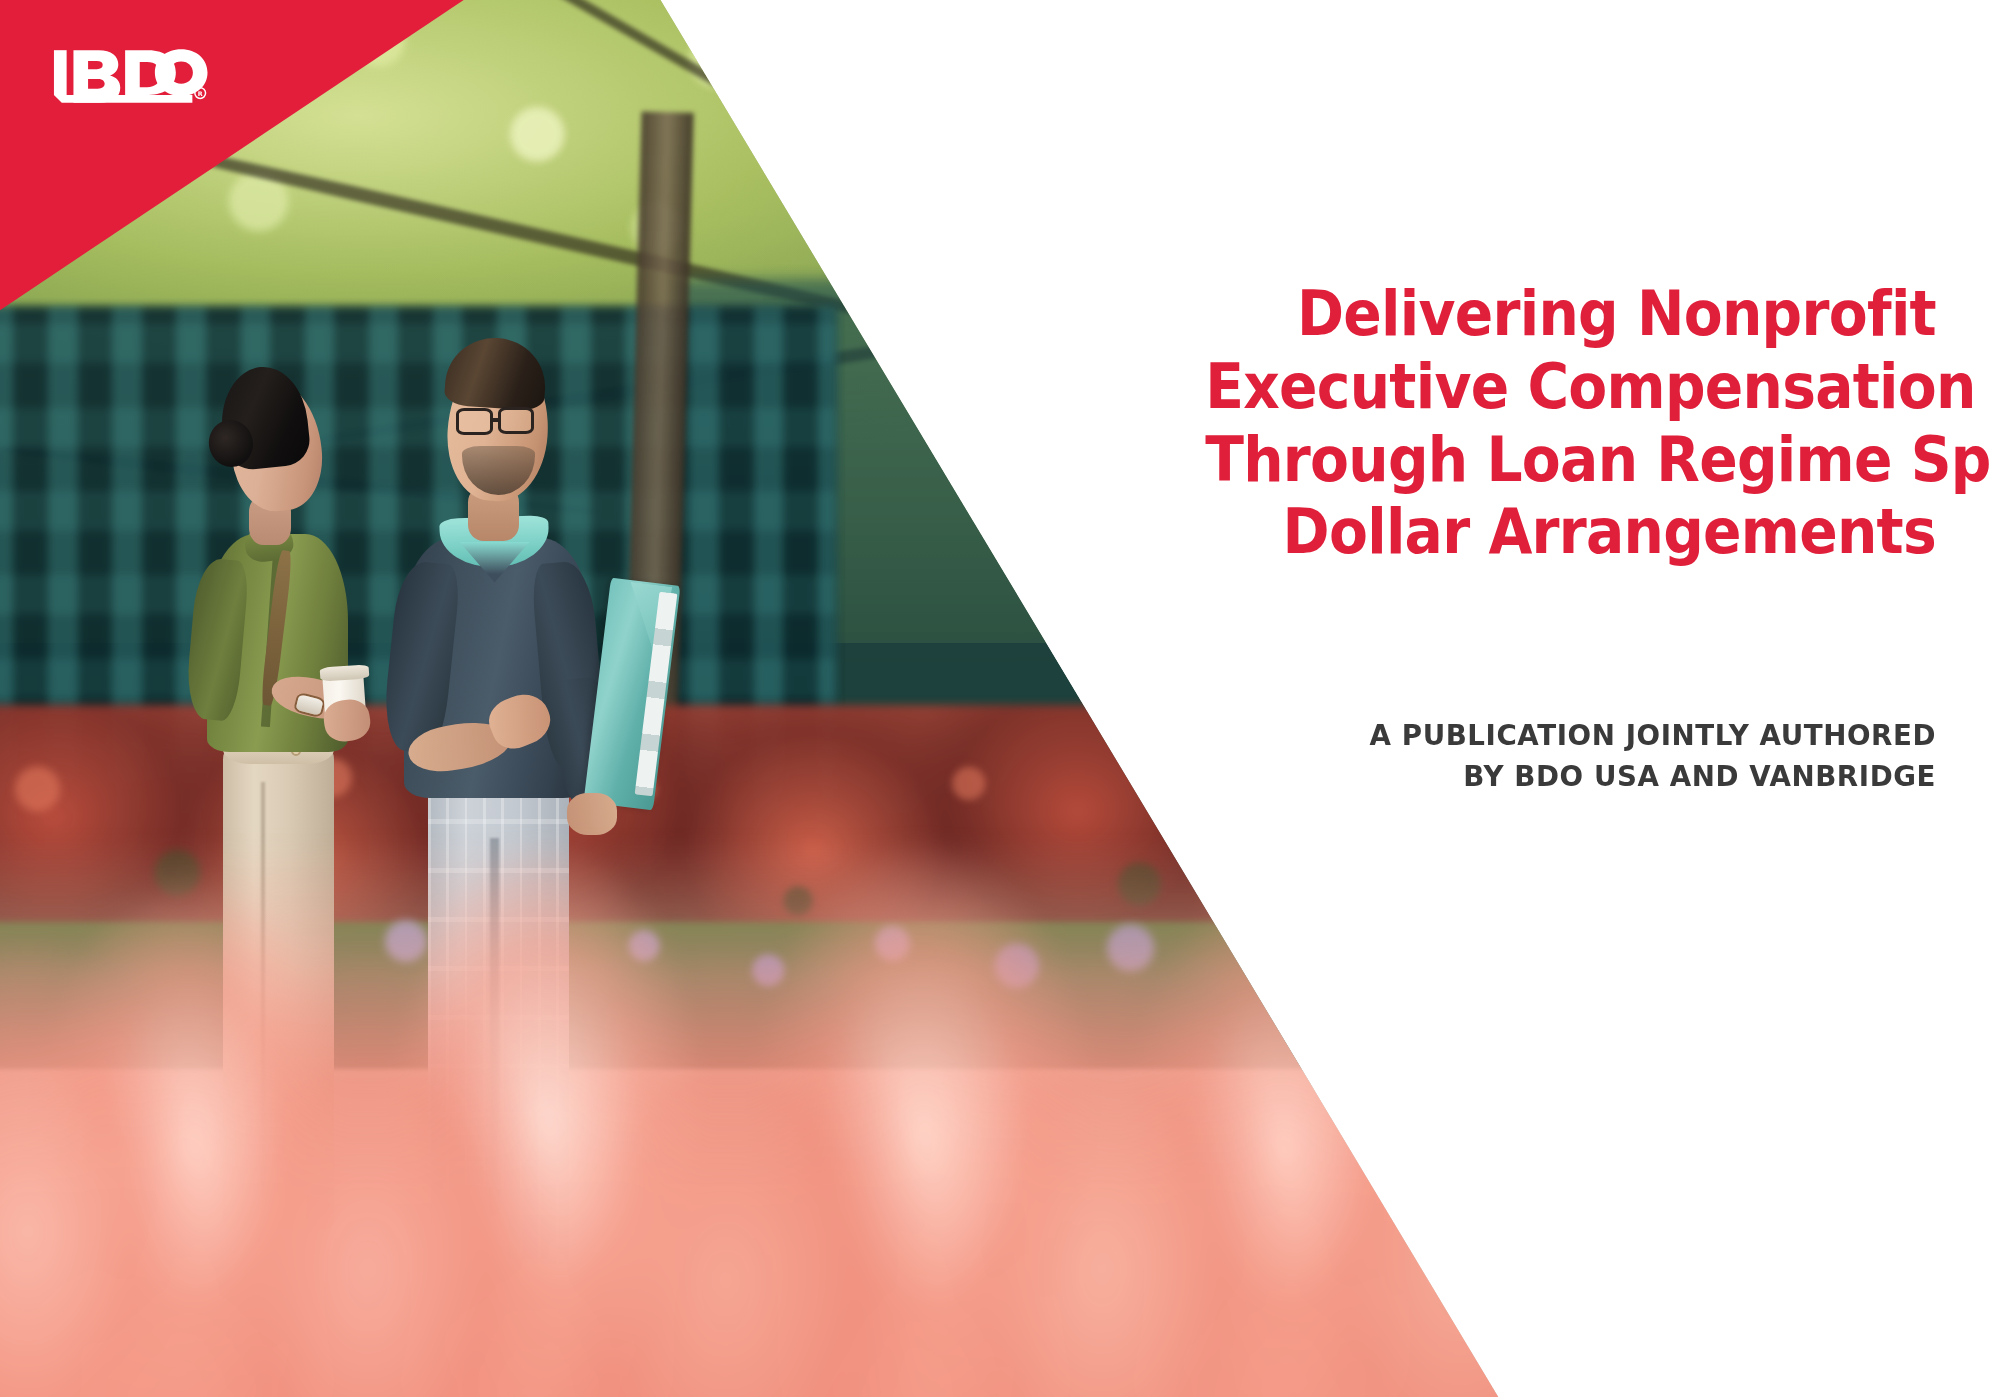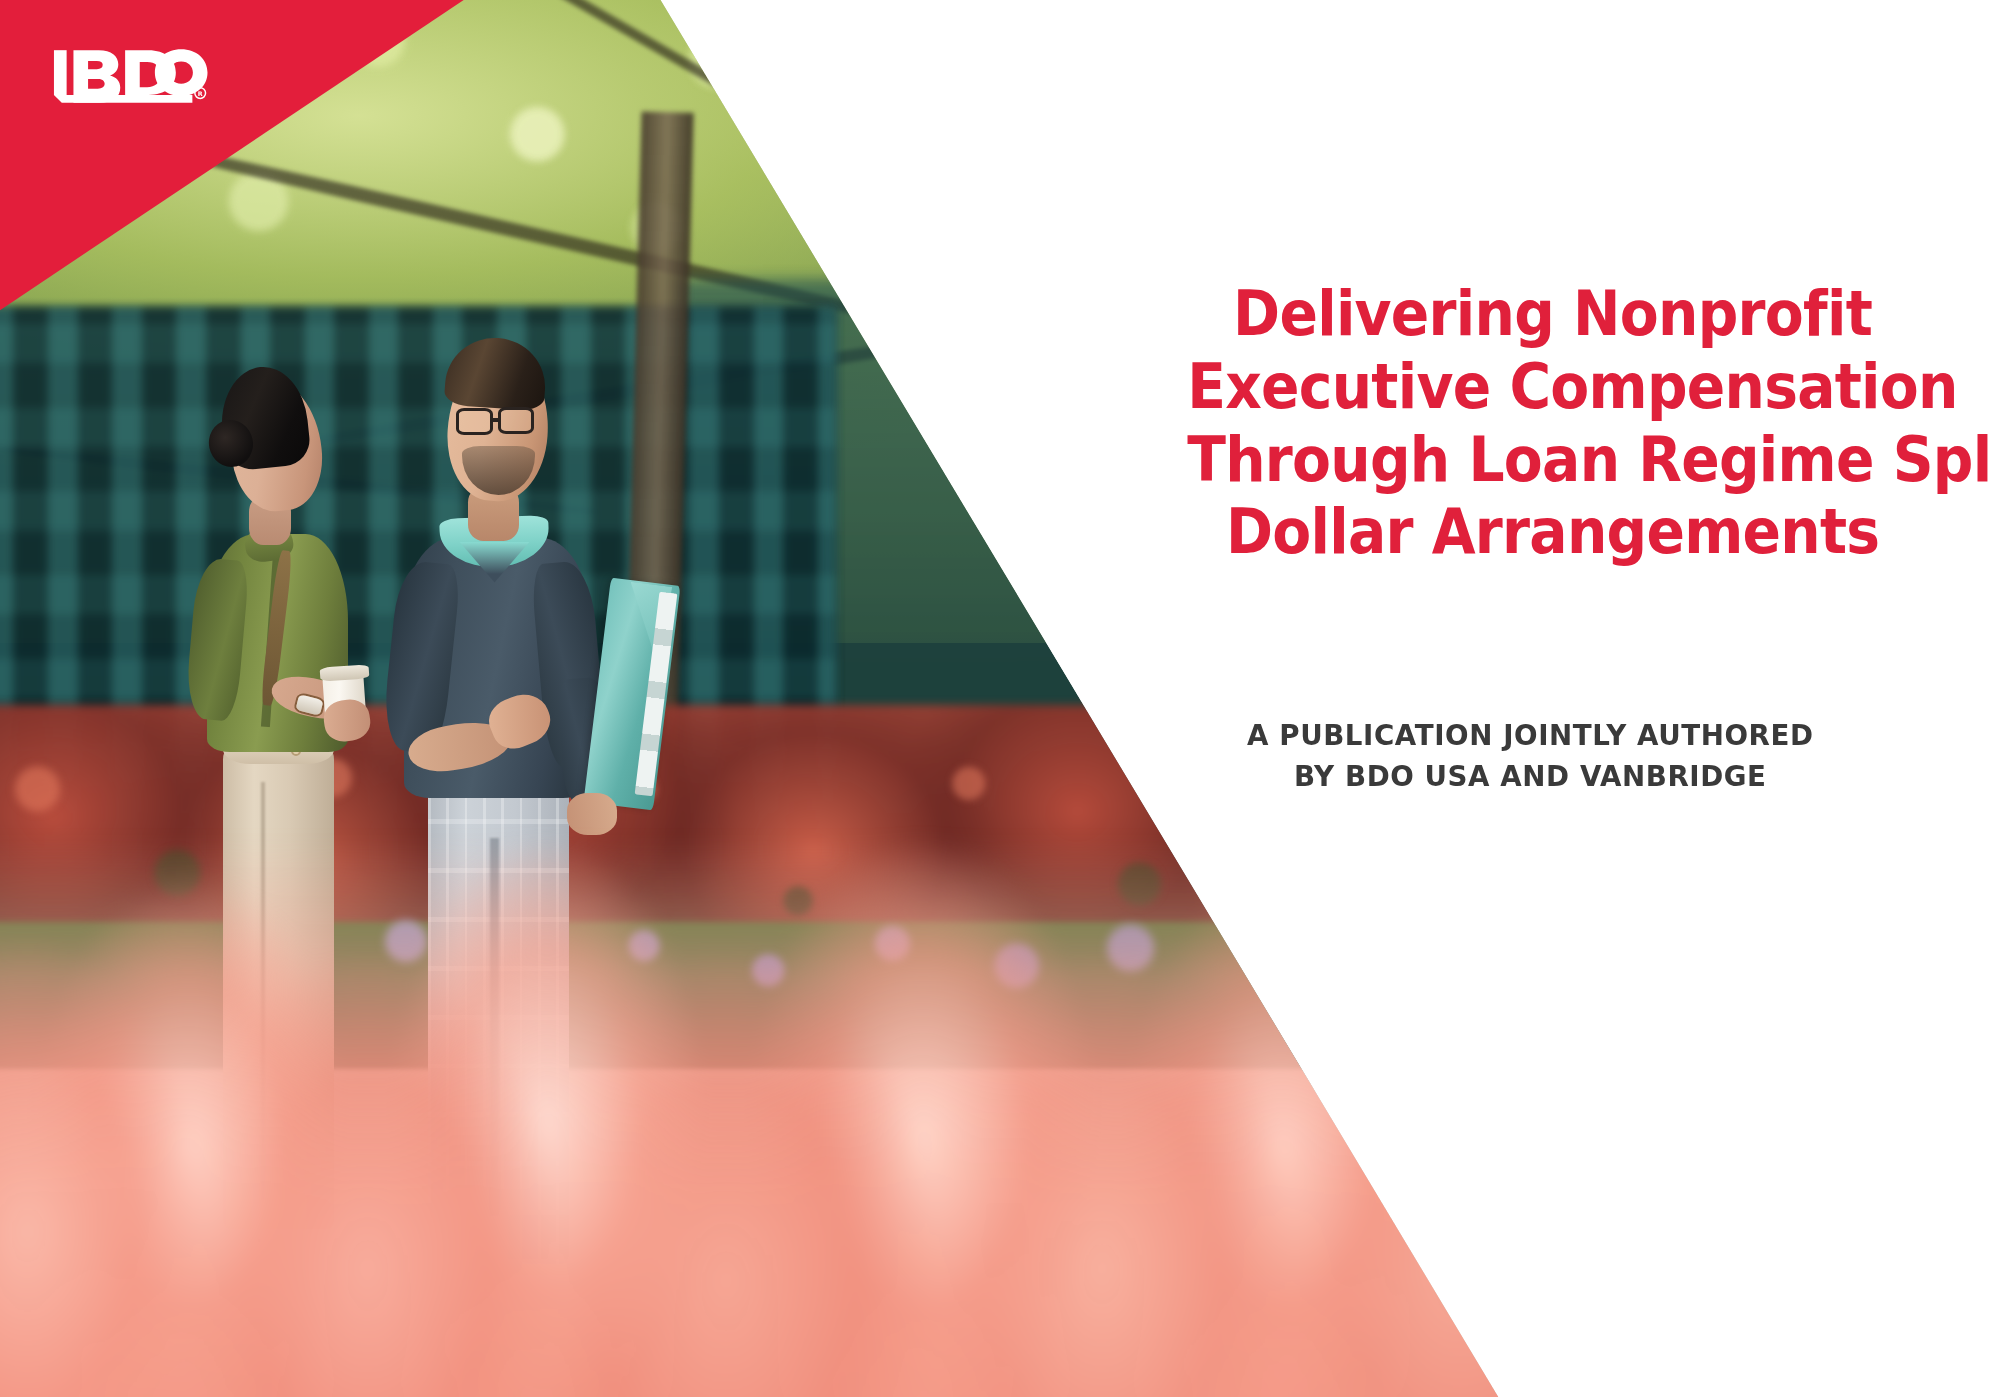--- a/index.html
+++ b/index.html
@@ -312,25 +312,25 @@
     position:absolute;
     left:52px; top:46px;
     width:156px; height:62px;
     z-index:6;
   }
   .logo svg{ display:block; width:100%; height:100%; }
 
   
   .text-block{
     position:absolute;
-    right:72px;
+    right:54px;
     top:278px;
     width:812px;
     z-index:7;
-    text-align:center;
+    text-align:right;
   }
   .cover-title{
     color:var(--brand-red,#E31E3B);
     font-family:"DejaVu Sans", sans-serif;
     font-weight:700;
     font-size:63px;
     line-height:1.155;
     letter-spacing:-0.8px;
     transform:scaleX(0.90);
     transform-origin:right center;

